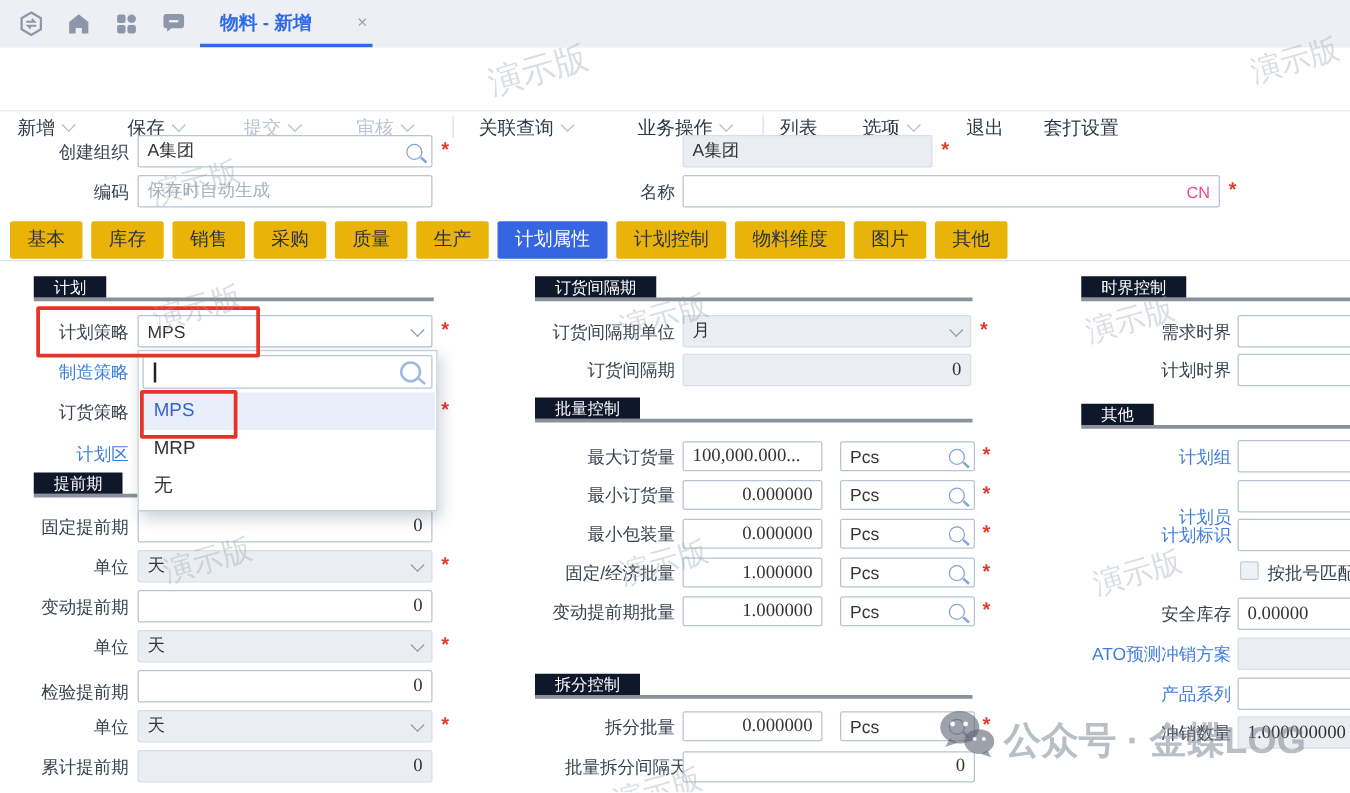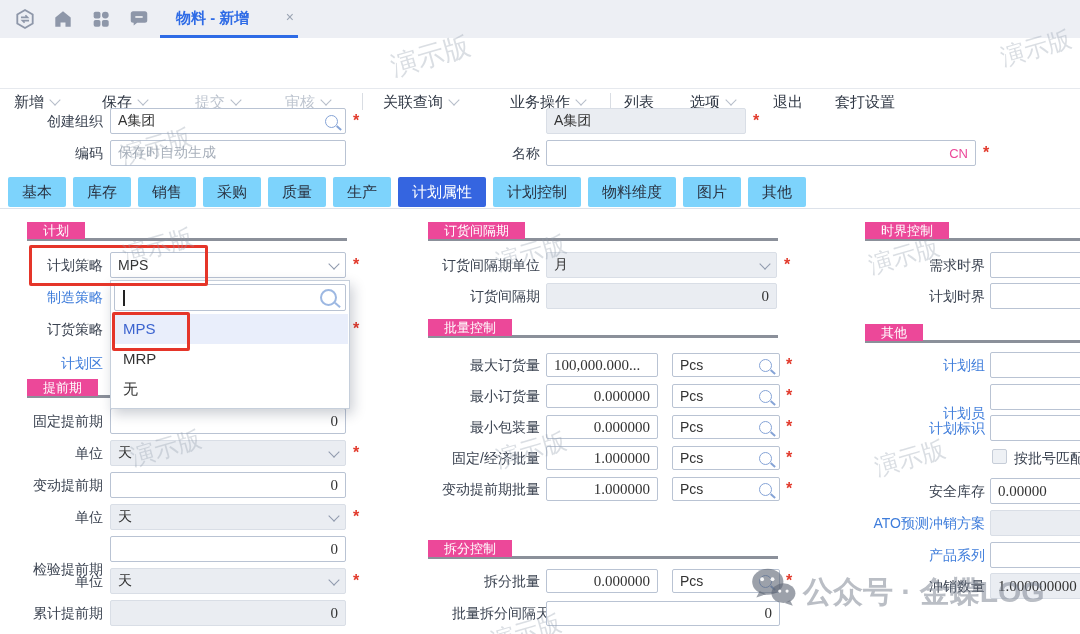--- a/index.html
+++ b/index.html
@@ -30,26 +30,26 @@
   .mlauto{margin-left:auto;}
   .chev2{width:7px;height:7px;border-right:1.5px solid #8f9aad;border-bottom:1.5px solid #8f9aad;
          transform:rotate(45deg);margin-left:auto;flex:none;margin-top:-3px;}
   .mag{width:11px;height:11px;border:1.7px solid #85a3d6;border-radius:50%;position:relative;flex:none;margin-left:auto;}
   .mag::after{content:"";position:absolute;width:6px;height:1.7px;background:#85a3d6;right:-5px;bottom:-2px;transform:rotate(42deg);}
   .req{position:absolute;color:#e23a2c;font-size:16px;font-weight:bold;line-height:16px;}
   .ph{color:#a8b0bb;}
   .locale{color:#ec4899;font-size:13px;}
   
   .tabs{position:absolute;left:8px;top:177px;display:flex;gap:7px;}
-  .tab{height:30px;line-height:30px;padding:0 14px;background:#7dd3fc;color:#2a3342;font-size:15px;border-radius:2px;cursor:pointer;white-space:nowrap;}
+  .tab{height:30px;line-height:30px;padding:0 14px;background:#eab308;color:#2a3342;font-size:15px;border-radius:2px;cursor:pointer;white-space:nowrap;}
   .tab.active{background:#3565e0;color:#fff;}
   .tabline{position:absolute;left:0;top:208px;width:1080px;height:1px;background:#dde2ea;}
   
   .sec{position:absolute;height:17px;border-bottom:3px solid #8b909a;}
-  .sec>span{display:inline-block;background:#ec4899;color:#fff;font-size:13px;height:17px;line-height:17px;padding:0 16px;}
+  .sec>span{display:inline-block;background:#0f172a;color:#fff;font-size:13px;height:17px;line-height:17px;padding:0 16px;}
   
   .dd{position:absolute;left:110px;top:280px;width:238px;height:127px;background:#fff;border:1px solid #c6cfdb;
       box-shadow:3px 5px 12px rgba(20,30,60,.22);z-index:40;}
   .dd-search{position:absolute;left:3px;top:3px;right:3px;height:27px;border:1px solid #b9c3d3;border-radius:2px;
       display:flex;align-items:center;padding:0 8px;box-sizing:border-box;}
   .caret{width:1.5px;height:16px;background:#222;}
   .dd-mag{width:13px;height:13px;border:2px solid #9db8e2;border-radius:50%;position:relative;margin-left:auto;}
   .dd-mag::after{content:"";position:absolute;width:7px;height:2px;background:#9db8e2;right:-6px;bottom:-2px;transform:rotate(42deg);}
   .dd-opt{position:absolute;left:1px;right:1px;height:30px;line-height:30px;padding-left:11px;font-size:15px;color:#333;cursor:pointer;}
   .dd-opt.selected{background:#e9eefb;color:#3b63cf;}
@@ -211,21 +211,21 @@
       <span class="num mlauto">0</span>
     </div>
 
   <div class="lbl" style="left:0;top:504px;width:103px">单位</div>
   <div class="box ro" style="left:110px;top:504px;width:236px">
       <span>天</span>
       <span class="chev2"></span>
     </div>
   <div class="req" style="left:353px;top:509px">*</div>
 
-  <div class="lbl" style="left:0;top:556px;width:103px">检验提前期</div>
+  <div class="lbl" style="left:0;top:540px;width:103px">检验提前期</div>
   <div class="box" style="left:110px;top:536px;width:236px">
       <span class="num mlauto">0</span>
     </div>
 
   <div class="lbl" style="left:0;top:568px;width:103px">单位</div>
   <div class="box ro" style="left:110px;top:568px;width:236px">
       <span>天</span>
       <span class="chev2"></span>
     </div>
   <div class="req" style="left:353px;top:573px">*</div>

